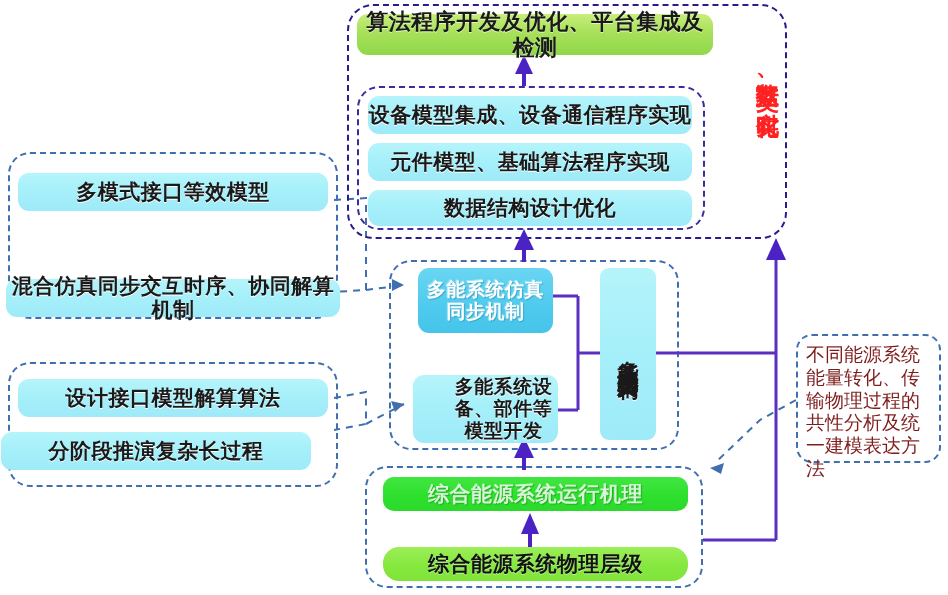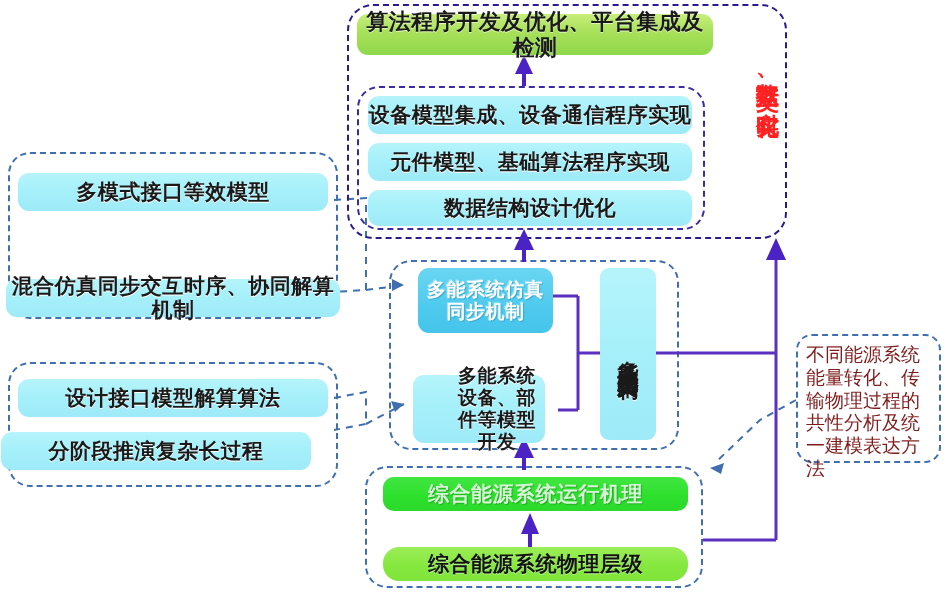--- a/index.html
+++ b/index.html
@@ -155,21 +155,21 @@
 
   <div class="group g-blue" style="left:8px; top:362px; width:330px; height:125px;"></div>
 
   <div class="pill cyan" style="left:18px; top:379px; width:310px; height:38px; font-size:21px;">设计接口模型解算算法</div>
   <div class="pill cyan" style="left:1px; top:432px; width:310px; height:38px; font-size:21px;">分阶段推演复杂长过程</div>
 
   <div class="group g-blue" style="left:389px; top:260px; width:290px; height:190px;"></div>
 
   <div class="pill cyan-deep" style="left:418px; top:268px; width:135px; height:65px; font-size:19px;">多能系统仿真同步机制</div>
 
-  <div class="pill cyan" style="left:413px; top:375px; width:132px; height:68px; font-size:19px;padding-left:36px;">多能系统设备、部件等模型开发</div>
+  <div class="pill cyan" style="left:413px; top:375px; width:145px; height:68px; font-size:19px;padding-left:36px;">多能系统设备、部件等模型开发</div>
 
   <div class="pill cyan" style="left:600px; top:268px; width:56px; height:172px; font-size:21px; border-radius:9px;">
     <span class="vtext">多能系统动态仿真架构</span>
   </div>
 
   <div class="group g-blue" style="left:365px; top:466px; width:338px; height:122px;"></div>
 
   <div class="pill green-bright" style="left:383px; top:477px; width:305px; height:34px; font-size:21px;">综合能源系统运行机理</div>
   <div class="pill green-light" style="left:383px; top:547px; width:305px; height:34px; font-size:21px;border-radius:16px;">综合能源系统物理层级</div>
 

